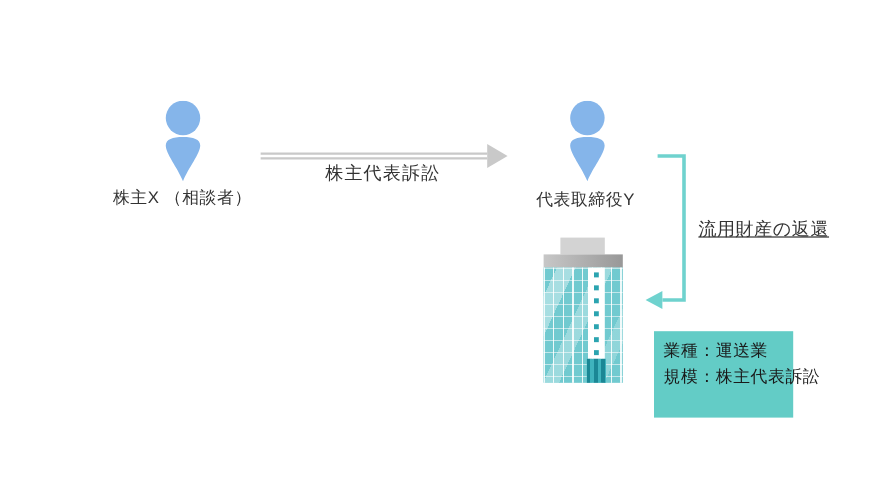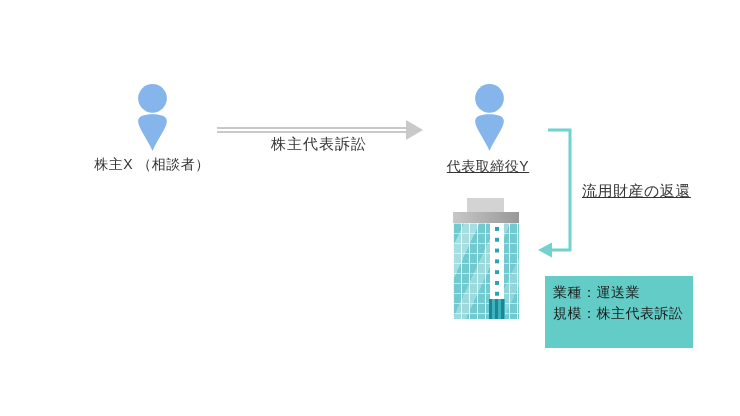--- a/index.html
+++ b/index.html
@@ -24,21 +24,21 @@
       repeating-linear-gradient(to right, rgba(255,255,255,.85) 0 1px, rgba(42,166,178,.22) 1px 8px),
       repeating-linear-gradient(to bottom, rgba(255,255,255,.85) 0 1px, transparent 1px 10px);
   }
   .bld-column{left:490px;top:223px;width:14px;height:76px;background:#ffffff;
     background-image:linear-gradient(#2ba4b0 0 4px, transparent 4px);
     background-size:4px 10.8px;background-repeat:repeat-y;background-position:5px 4px;
   }
   .bld-entrance{left:489px;top:299px;width:16px;height:20px;
     background:repeating-linear-gradient(to right,#1b8795 0 3px,#3fb3bd 3px 6px);}
 
-  .info-box{left:545px;top:276px;width:148px;height:72px;background:#63ccc6;
+  .info-box{left:545px;top:276px;width:116px;height:72px;background:#63ccc6;
     box-sizing:border-box;padding:6px 0 0 8px;}
   .info-box div{font-size:14px;line-height:21px;color:#1a1a1a;white-space:pre;letter-spacing:.5px;}
 </style>
 </head>
 <body>
 
 <div class="canvas">
 
   <svg class="abs" style="left:133px;top:84px;" width="39" height="67" viewBox="0 0 40 70">
     <circle cx="20" cy="15" r="15" fill="#85b5ea"></circle>
@@ -49,21 +49,21 @@
   <div class="abs arrow-label" style="left:219px;top:99px;width:200px;margin-top:36px;">株主代表訴訟</div>
   <svg class="abs" style="left:217px;top:120px;" width="208" height="21" viewBox="0 0 208 21">
     <path d="M0 8 H189 M0 12 H189" stroke="#c9c9c9" stroke-width="1.8" fill="none"></path>
     <polygon points="189,0 206,10 189,20" fill="#c9c9c9"></polygon>
   </svg>
 
   <svg class="abs" style="left:470px;top:84px;" width="39" height="67" viewBox="0 0 40 70">
     <circle cx="20" cy="15" r="15" fill="#85b5ea"></circle>
     <path d="M20 70 C 15 58, 5 46, 5 39 C 5 33.5, 11 31.5, 20 31.5 C 29 31.5, 35 33.5, 35 39 C 35 46, 25 58, 20 70 Z" fill="#85b5ea"></path>
   </svg>
-  <div class="abs label center" style="left:388px;top:158px;width:200px;text-decoration:underline;">代表取締役Y</div>
+  <div class="abs label center" style="left:388px;top:158px;width:200px;">代表取締役Y</div>
 
   <svg class="abs" style="left:536px;top:126px;" width="40" height="136" viewBox="0 0 40 136">
     <path d="M12 4 H34 V124 H16" stroke="#6fd2ce" stroke-width="3" fill="none"></path>
     <polygon points="16,116.5 16,131.5 2,124" fill="#6fd2ce"></polygon>
   </svg>
   <div class="abs return-label" style="left:582px;top:182px;text-decoration:underline;">流用財産の返還</div>
 
   <div>
     <div class="abs bld-rooftop"></div>
     <div class="abs bld-band"></div>

